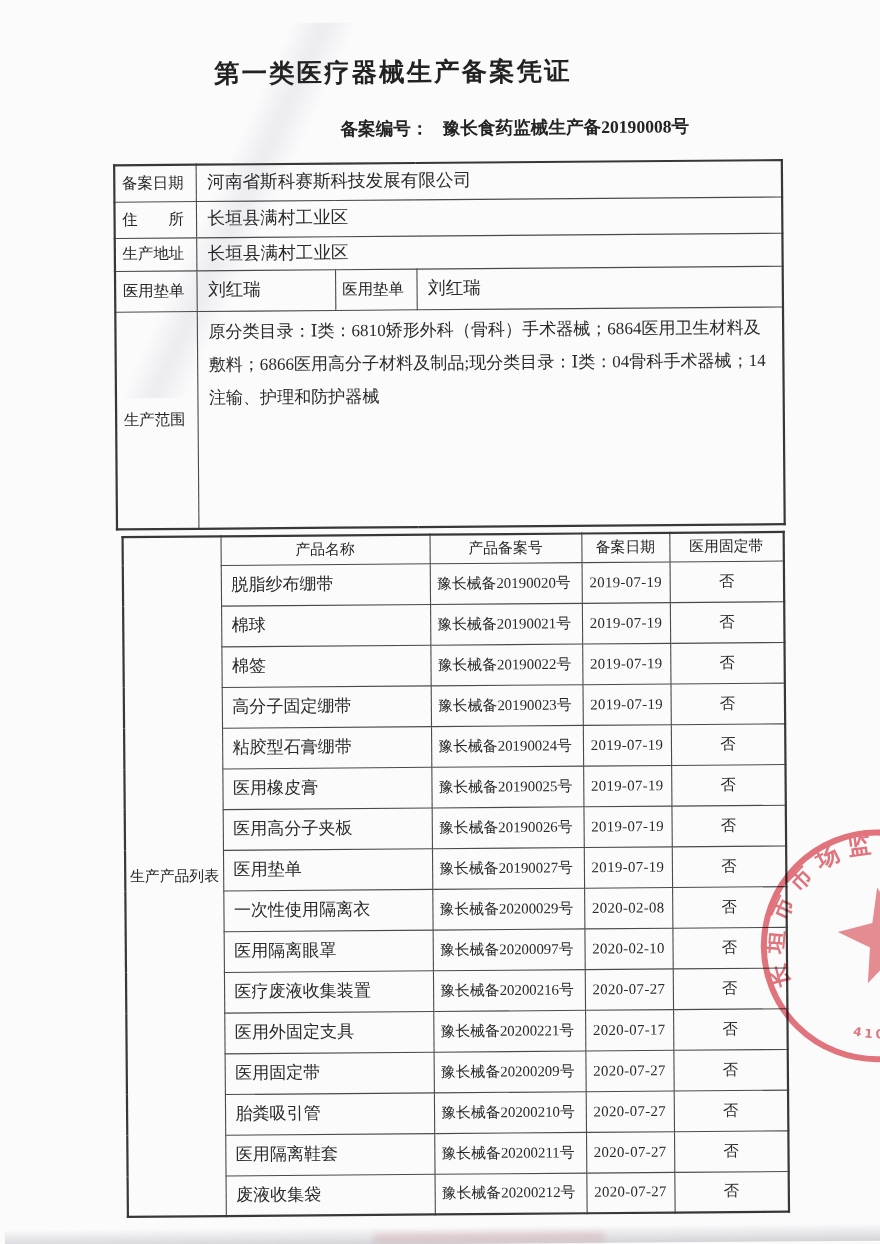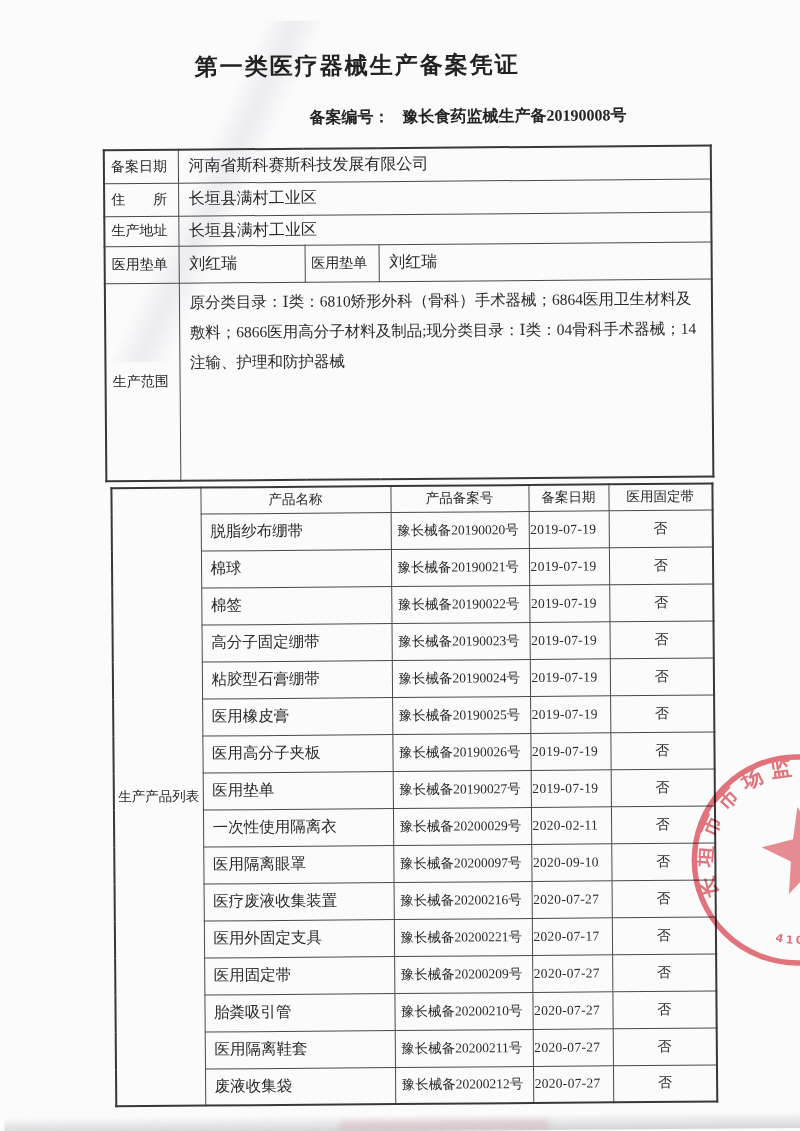--- a/index.html
+++ b/index.html
@@ -46,21 +46,21 @@
   td{border:1.5px solid #4a4a4a;overflow:hidden;}
   .lbl{font-size:14px;padding-left:6px;color:#262626;white-space:nowrap;}
   .val{font-size:16px;padding-left:10px;color:#2a2a2a;white-space:nowrap;}
   .scope-val{
     font-size:15.5px;vertical-align:top;padding:4px 6px 0 10px;
     line-height:30px;white-space:normal;color:#2a2a2a;
   }
   .ph{font-size:13.5px;text-align:center;color:#262626;}
   .pname{font-size:15.5px;padding-left:9px;color:#2a2a2a;white-space:nowrap;}
   .pno{font-size:13.5px;padding-left:6px;color:#2a2a2a;white-space:nowrap;}
-  .pdate{font-size:13.5px;color:#2a2a2a;letter-spacing:0.3px;}
+  .pdate{font-size:13.5px;text-align:center;color:#2a2a2a;letter-spacing:0.3px;}
   .pent{font-size:14px;text-align:center;color:#2a2a2a;}
   .seclbl{font-size:13.5px;text-align:center;padding:0 2px;color:#262626;}
   .stamp{position:absolute;left:640px;top:733px;opacity:0.82;mix-blend-mode:multiply;}
 </style>
 </head>
 <body>
 
 <div class="sheet">
 
   <div class="scan-crease"></div>
@@ -164,27 +164,27 @@
     </tr>
     <tr style="height:37px">
       <td class="pname">医用垫单</td>
       <td class="pno">豫长械备20190027号</td>
       <td class="pdate">2019-07-19</td>
       <td class="pent">否</td>
     </tr>
     <tr style="height:37px">
       <td class="pname">一次性使用隔离衣</td>
       <td class="pno">豫长械备20200029号</td>
-      <td class="pdate">2020-02-11</td>
+      <td class="pdate">2020-02-08</td>
       <td class="pent">否</td>
     </tr>
     <tr style="height:37px">
       <td class="pname">医用隔离眼罩</td>
       <td class="pno">豫长械备20200097号</td>
-      <td class="pdate">2020-09-10</td>
+      <td class="pdate">2020-02-10</td>
       <td class="pent">否</td>
     </tr>
     <tr style="height:37px">
       <td class="pname">医疗废液收集装置</td>
       <td class="pno">豫长械备20200216号</td>
       <td class="pdate">2020-07-27</td>
       <td class="pent">否</td>
     </tr>
     <tr style="height:37px">
       <td class="pname">医用外固定支具</td>

